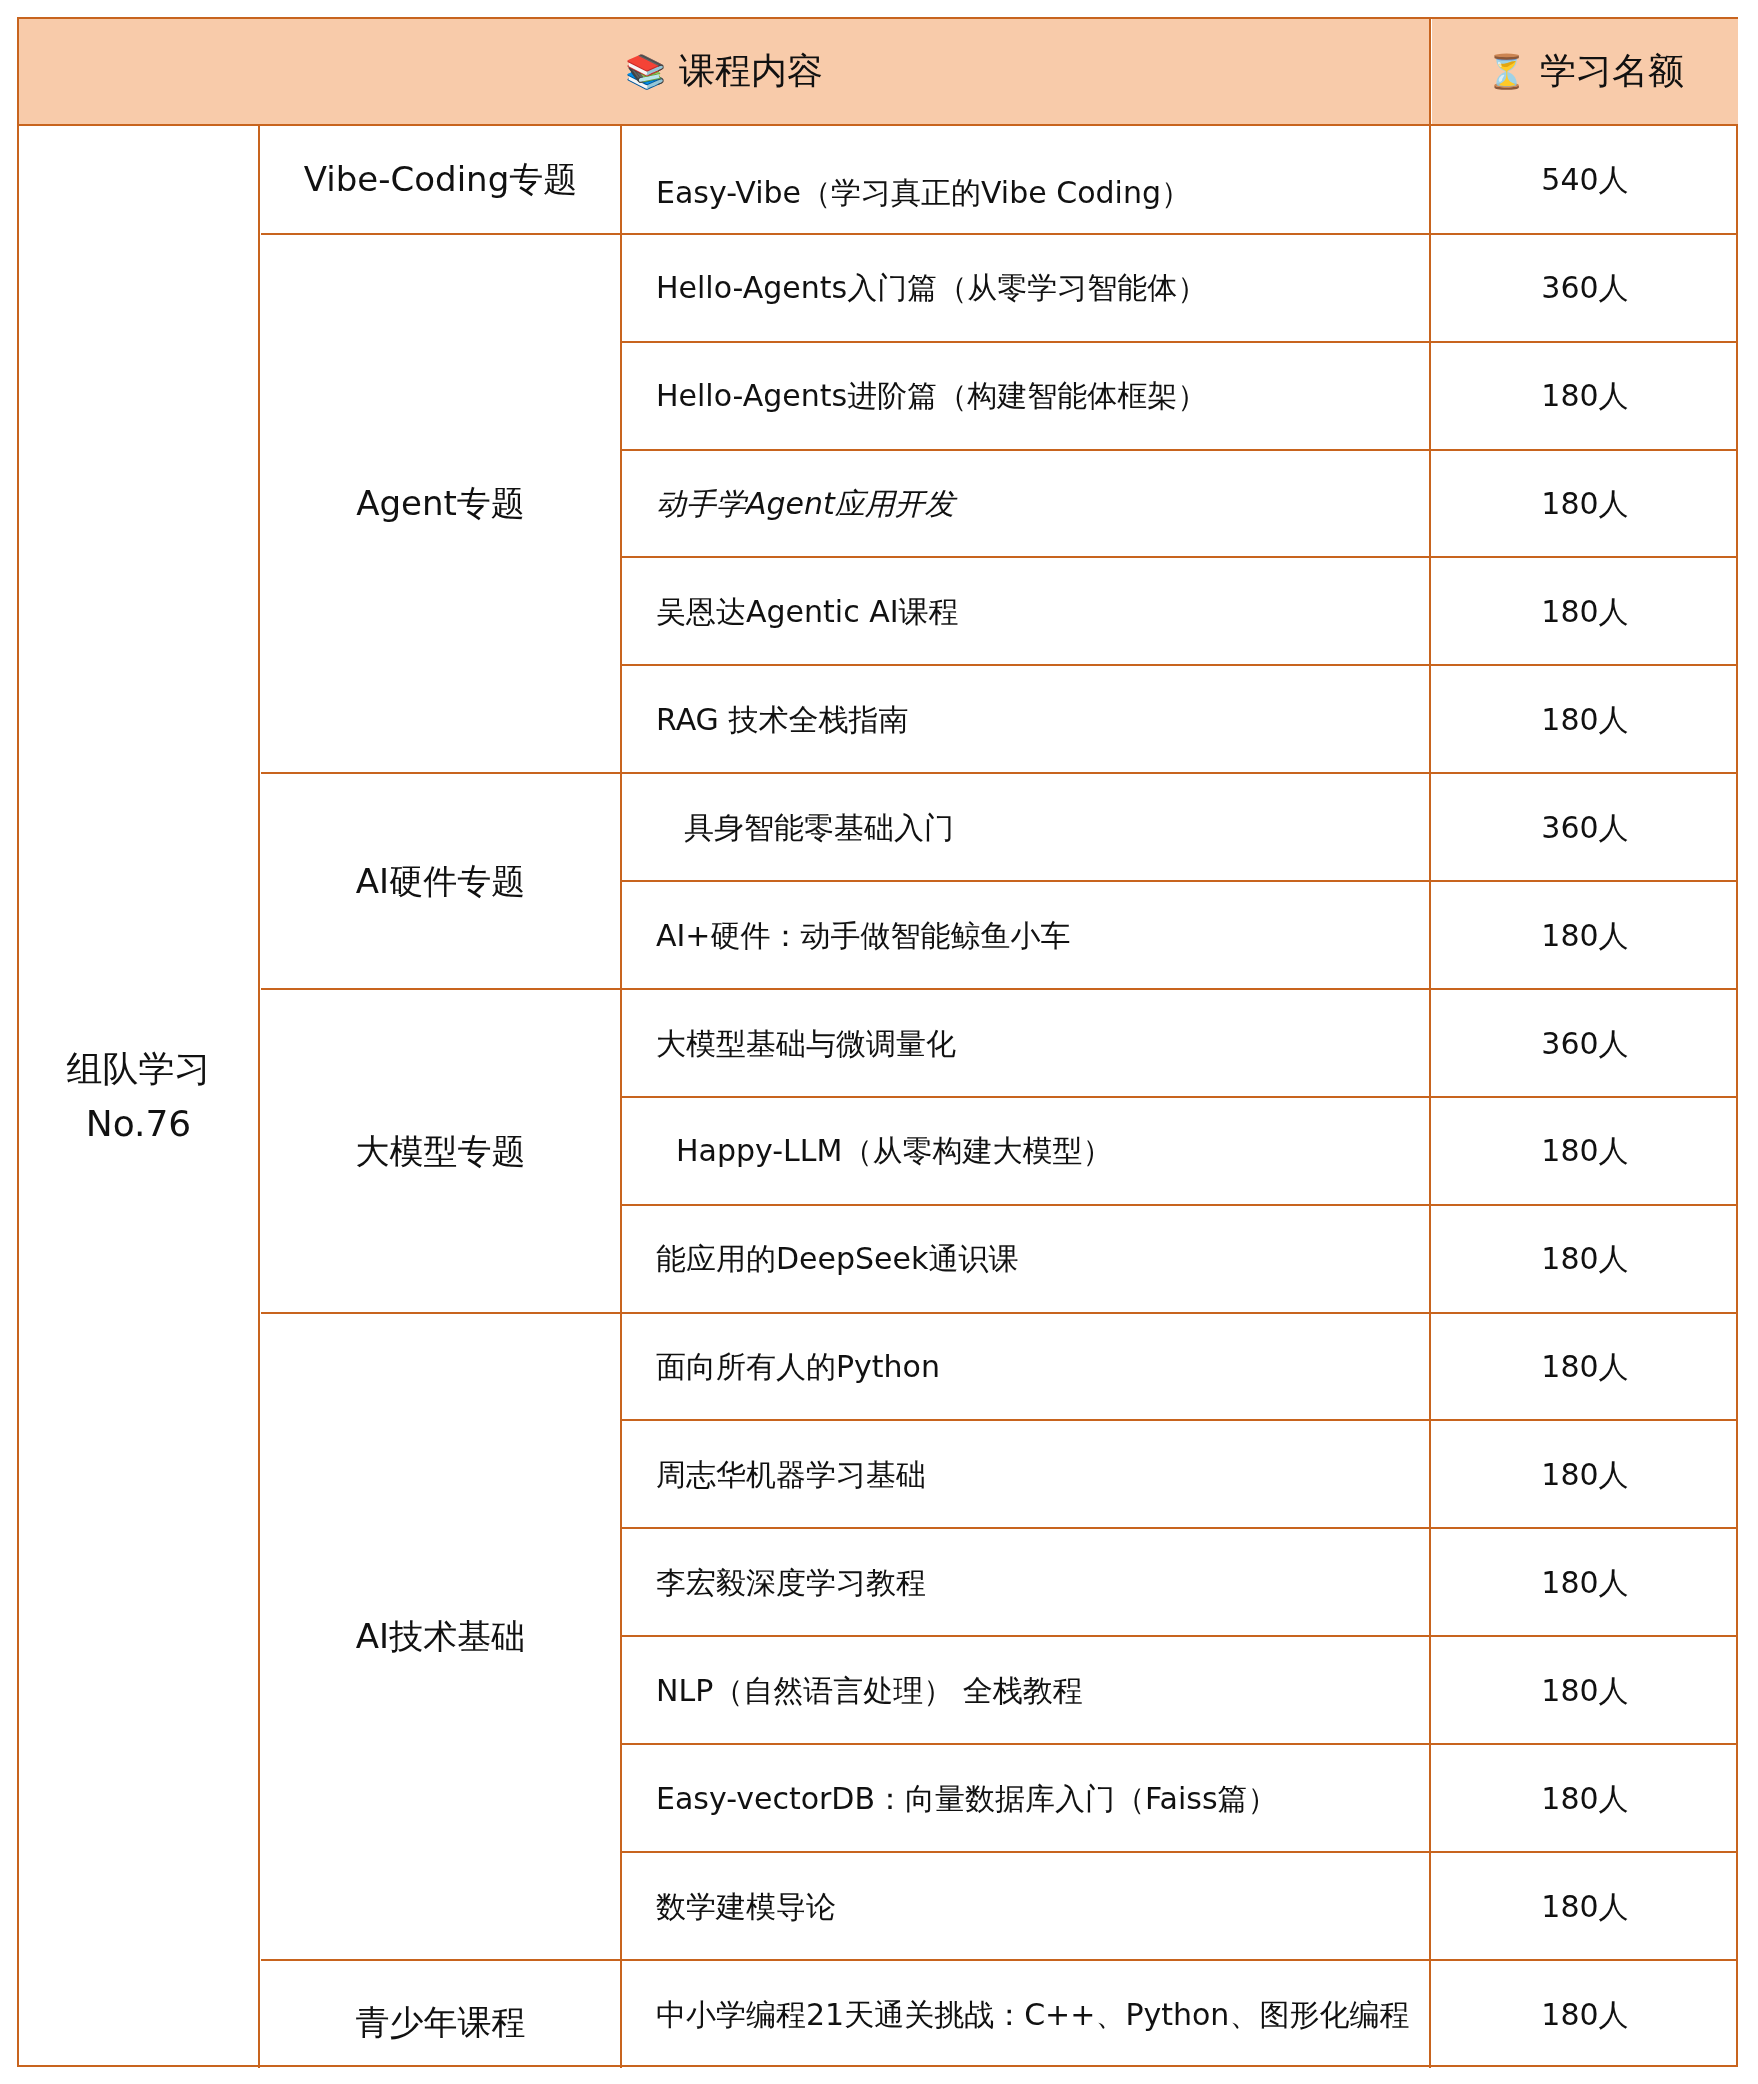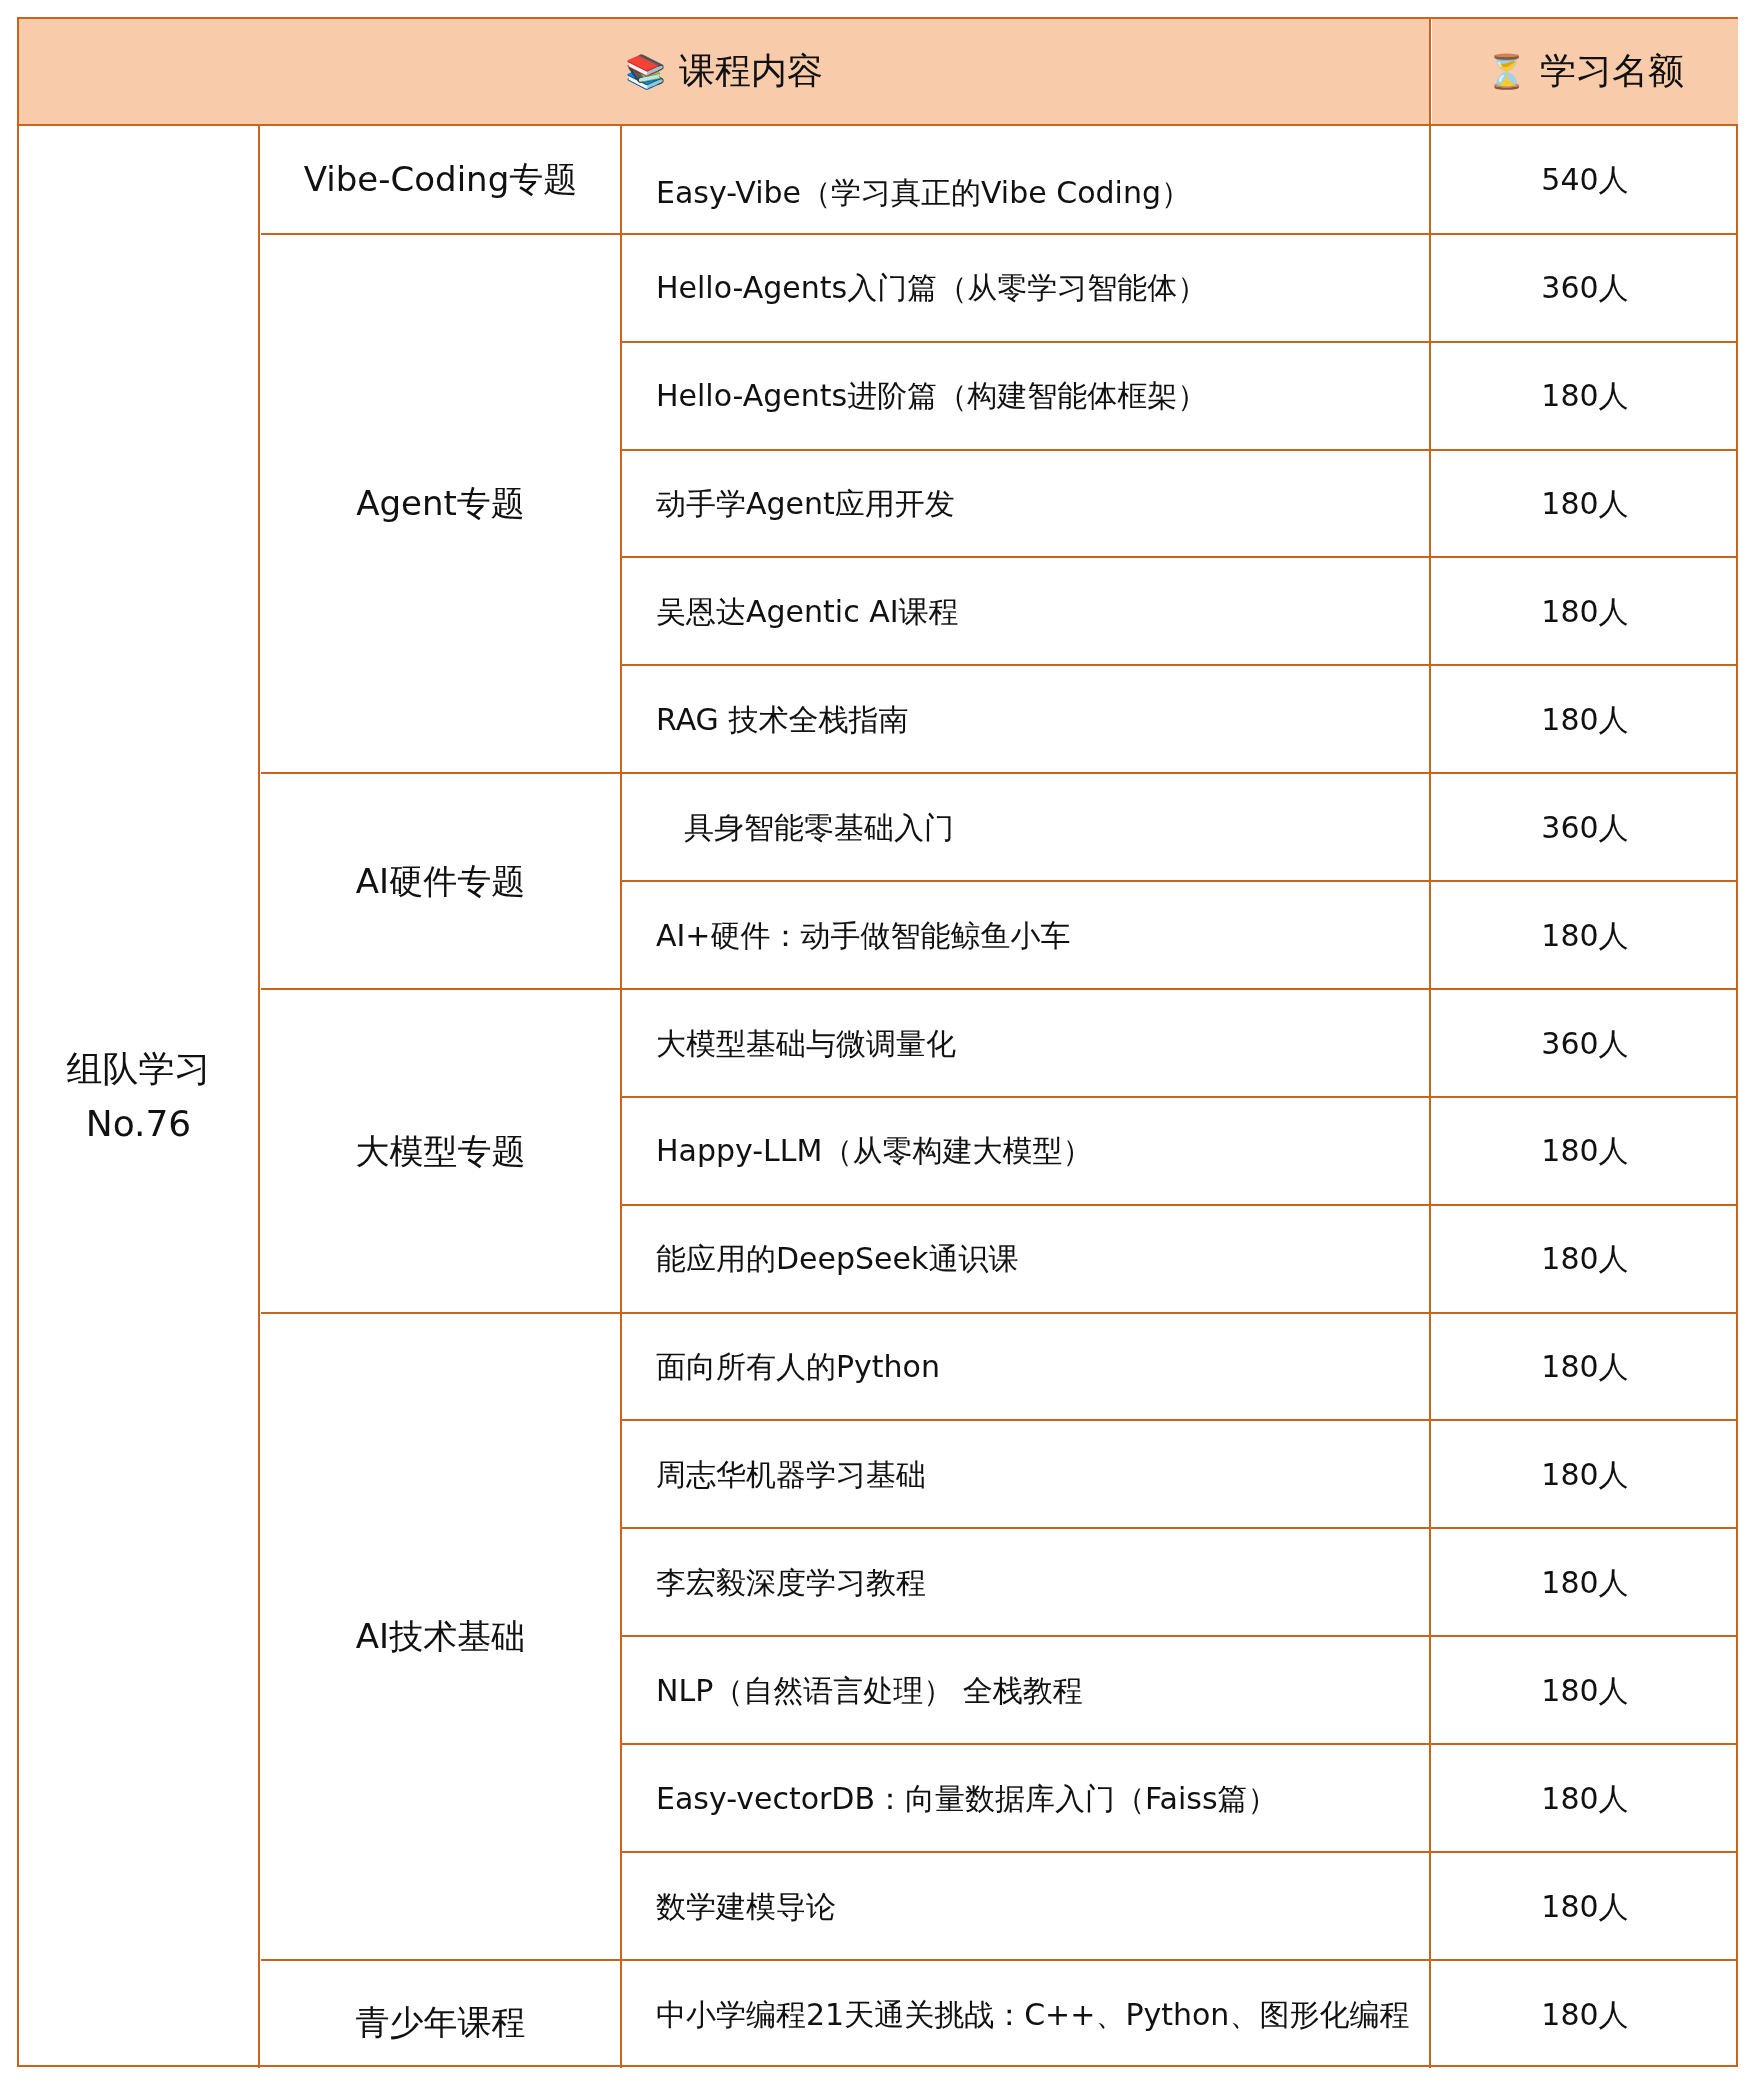--- a/index.html
+++ b/index.html
@@ -63,21 +63,21 @@
       </div>
       <div>
         <div class="cell course" style="left: 603px; top: 215px; width: 807px; height: 108px;">Hello-Agents入门篇（从零学习智能体）</div>
         <div class="cell quota" style="left: 1413px; top: 215px; width: 306px; height: 108px;">360人</div>
       </div>
       <div>
         <div class="cell course" style="left: 603px; top: 323px; width: 807px; height: 108px;">Hello-Agents进阶篇（构建智能体框架）</div>
         <div class="cell quota" style="left: 1413px; top: 323px; width: 306px; height: 108px;">180人</div>
       </div>
       <div>
-        <div class="cell course" style="left: 603px; top: 431px; width: 807px; height: 108px;">动手学Agent应用开发</div>
+        <div class="cell course" style="left: 603px; top: 431px; width: 807px; height: 108px; font-style: italic;">动手学Agent应用开发</div>
         <div class="cell quota" style="left: 1413px; top: 431px; width: 306px; height: 108px;">180人</div>
       </div>
       <div>
         <div class="cell course" style="left: 603px; top: 539px; width: 807px; height: 108px;">吴恩达Agentic AI课程</div>
         <div class="cell quota" style="left: 1413px; top: 539px; width: 306px; height: 108px;">180人</div>
       </div>
       <div>
         <div class="cell course" style="left: 603px; top: 647px; width: 807px; height: 108px;">RAG 技术全栈指南</div>
         <div class="cell quota" style="left: 1413px; top: 647px; width: 306px; height: 108px;">180人</div>
       </div>
@@ -87,21 +87,21 @@
       </div>
       <div>
         <div class="cell course" style="left: 603px; top: 863px; width: 807px; height: 108px;">AI+硬件：动手做智能鲸鱼小车</div>
         <div class="cell quota" style="left: 1413px; top: 863px; width: 306px; height: 108px;">180人</div>
       </div>
       <div>
         <div class="cell course" style="left: 603px; top: 971px; width: 807px; height: 108px;">大模型基础与微调量化</div>
         <div class="cell quota" style="left: 1413px; top: 971px; width: 306px; height: 108px;">360人</div>
       </div>
       <div>
-        <div class="cell course" style="left: 603px; top: 1078px; width: 975px; height: 108px;">Happy-LLM（从零构建大模型）</div>
+        <div class="cell course" style="left: 623px; top: 1078px; width: 975px; height: 108px;">Happy-LLM（从零构建大模型）</div>
         <div class="cell quota" style="left: 1413px; top: 1078px; width: 306px; height: 108px;">180人</div>
       </div>
       <div>
         <div class="cell course" style="left: 603px; top: 1186px; width: 807px; height: 108px;">能应用的DeepSeek通识课</div>
         <div class="cell quota" style="left: 1413px; top: 1186px; width: 306px; height: 108px;">180人</div>
       </div>
       <div>
         <div class="cell course" style="left: 603px; top: 1294px; width: 807px; height: 108px;">面向所有人的Python</div>
         <div class="cell quota" style="left: 1413px; top: 1294px; width: 306px; height: 108px;">180人</div>
       </div>

